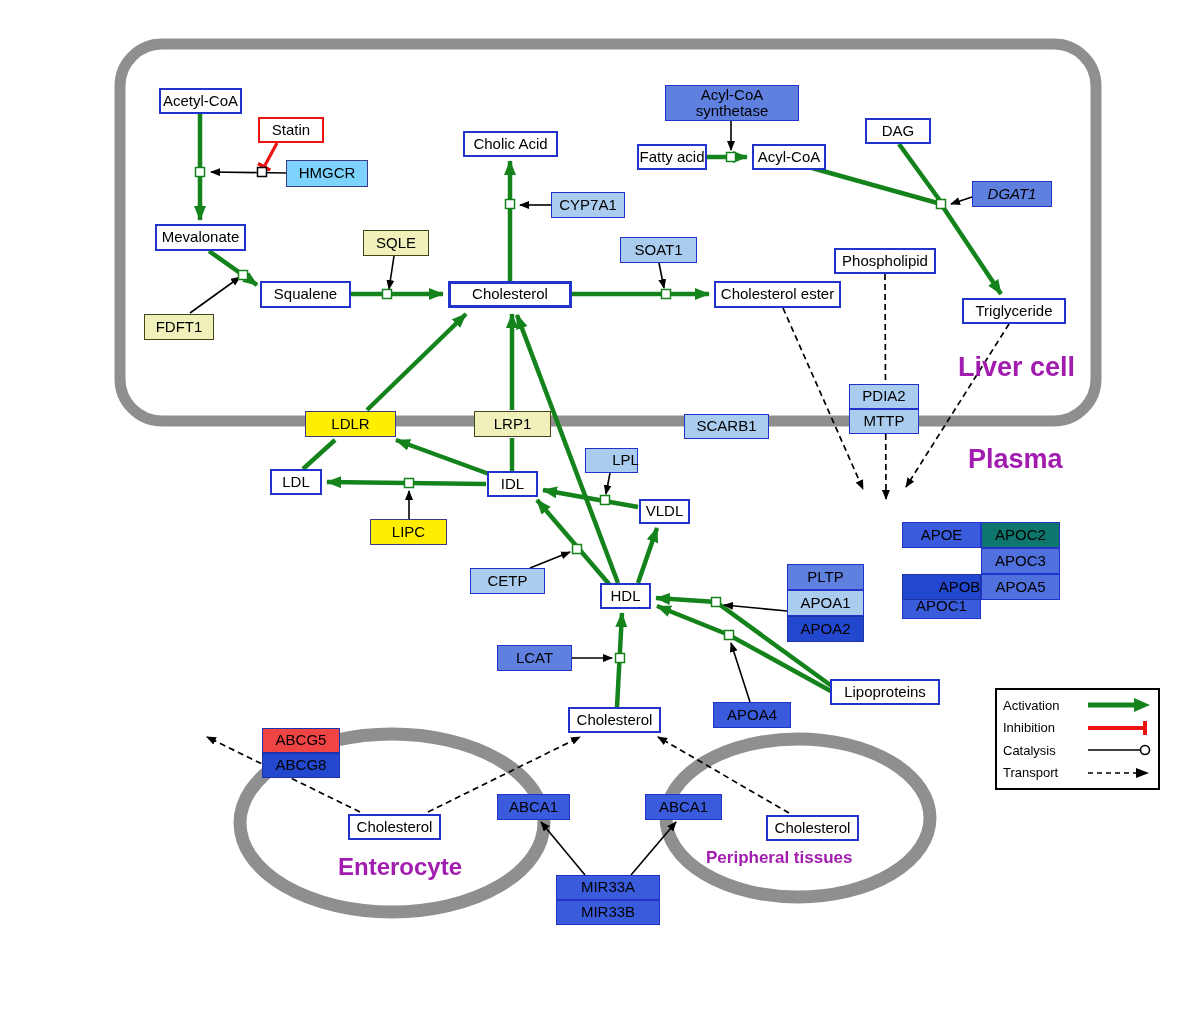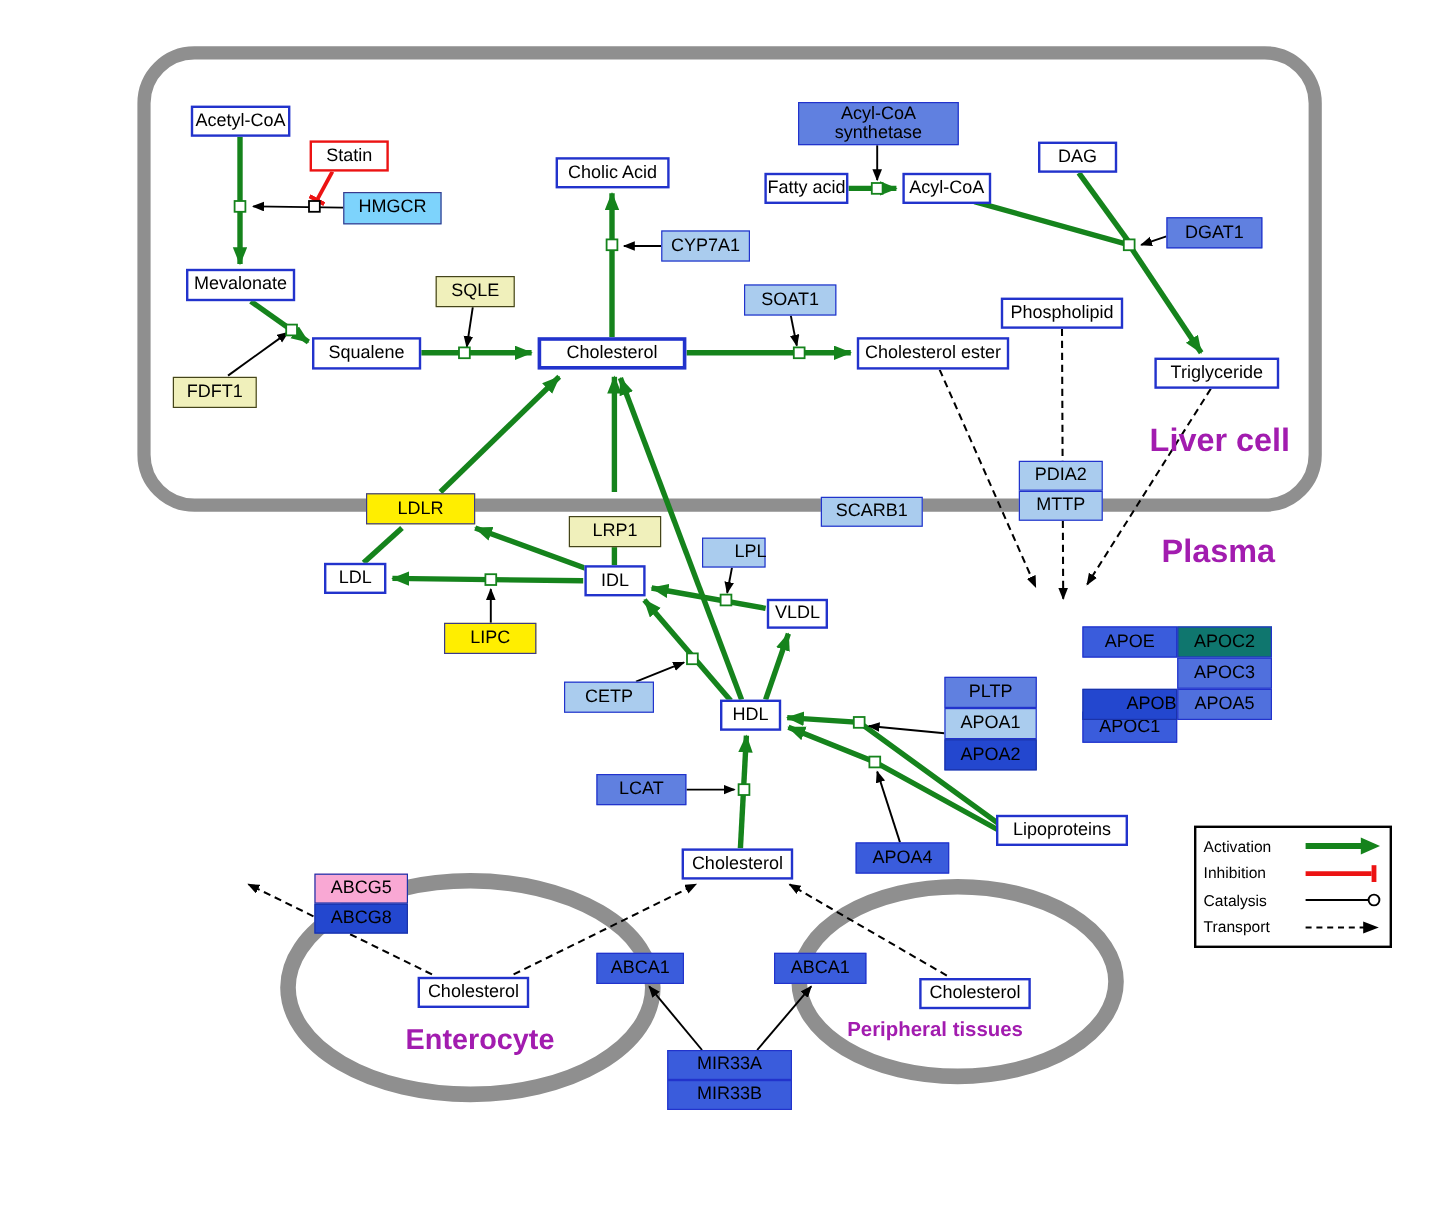--- a/index.html
+++ b/index.html
@@ -117,27 +117,27 @@
       <div class="node" style="left: 448px; top: 281px; width: 124px; height: 27px; background: rgb(255, 255, 255); border: 3px solid rgb(34, 51, 204);">Cholesterol</div>
       <div class="node" style="left: 463px; top: 131px; width: 95px; height: 26px; background: rgb(255, 255, 255); border: 2px solid rgb(34, 51, 204);">Cholic Acid</div>
       <div class="node" style="left: 551px; top: 192px; width: 74px; height: 26px; background: rgb(170, 204, 238); border: 1px solid rgb(34, 51, 204);">CYP7A1</div>
       <div class="node" style="left: 620px; top: 237px; width: 77px; height: 26px; background: rgb(170, 204, 238); border: 1px solid rgb(34, 51, 204);">SOAT1</div>
       <div class="node" style="left: 714px; top: 281px; width: 127px; height: 27px; background: rgb(255, 255, 255); border: 2px solid rgb(34, 51, 204);">Cholesterol ester</div>
       <div class="node" style="left: 665px; top: 85px; width: 134px; height: 36px; background: rgb(96, 128, 224); border: 1px solid rgb(34, 51, 204);">Acyl-CoA
 synthetase</div>
       <div class="node" style="left: 637px; top: 144px; width: 70px; height: 26px; background: rgb(255, 255, 255); border: 2px solid rgb(34, 51, 204);">Fatty acid</div>
       <div class="node" style="left: 752px; top: 144px; width: 74px; height: 26px; background: rgb(255, 255, 255); border: 2px solid rgb(34, 51, 204);">Acyl-CoA</div>
       <div class="node" style="left: 865px; top: 118px; width: 66px; height: 26px; background: rgb(255, 255, 255); border: 2px solid rgb(34, 51, 204);">DAG</div>
-      <div class="node" style="left: 972px; top: 181px; width: 80px; height: 26px; background: rgb(96, 128, 224); border: 1px solid rgb(34, 51, 204);">DGAT1</div>
+      <div class="node" style="left: 972px; top: 181px; width: 80px; height: 26px; background: rgb(96, 128, 224); border: 1px solid rgb(34, 51, 204); font-style: italic;">DGAT1</div>
       <div class="node" style="left: 834px; top: 248px; width: 102px; height: 26px; background: rgb(255, 255, 255); border: 2px solid rgb(34, 51, 204);">Phospholipid</div>
       <div class="node" style="left: 962px; top: 298px; width: 104px; height: 26px; background: rgb(255, 255, 255); border: 2px solid rgb(34, 51, 204);">Triglyceride</div>
       <div class="node" style="left: 849px; top: 384px; width: 70px; height: 25px; background: rgb(170, 204, 238); border: 1px solid rgb(34, 51, 204);">PDIA2</div>
       <div class="node" style="left: 849px; top: 409px; width: 70px; height: 25px; background: rgb(170, 204, 238); border: 1px solid rgb(34, 51, 204);">MTTP</div>
       <div class="node" style="left: 305px; top: 411px; width: 91px; height: 26px; background: rgb(255, 238, 0); border: 1px solid rgb(58, 58, 140);">LDLR</div>
-      <div class="node" style="left: 474px; top: 430px; width: 77px; height: 26px; background: rgb(240, 240, 187); border: 1px solid rgb(68, 68, 26);">LRP1</div>
+      <div class="node" style="left: 474px; top: 411px; width: 77px; height: 26px; background: rgb(240, 240, 187); border: 1px solid rgb(68, 68, 26);">LRP1</div>
       <div class="node" style="left: 684px; top: 414px; width: 85px; height: 25px; background: rgb(170, 204, 238); border: 1px solid rgb(34, 51, 204);">SCARB1</div>
       <div class="node" style="left: 270px; top: 469px; width: 52px; height: 26px; background: rgb(255, 255, 255); border: 2px solid rgb(34, 51, 204);">LDL</div>
       <div class="node" style="left: 487px; top: 471px; width: 51px; height: 26px; background: rgb(255, 255, 255); border: 2px solid rgb(34, 51, 204);">IDL</div>
       <div class="node" style="left: 585px; top: 448px; width: 53px; height: 25px; background: rgb(170, 204, 238); border: 1px solid rgb(34, 51, 204); padding-left: 28px;">LPL</div>
       <div class="node" style="left: 639px; top: 499px; width: 51px; height: 25px; background: rgb(255, 255, 255); border: 2px solid rgb(34, 51, 204);">VLDL</div>
       <div class="node" style="left: 370px; top: 519px; width: 77px; height: 26px; background: rgb(255, 238, 0); border: 1px solid rgb(58, 58, 140);">LIPC</div>
       <div class="node" style="left: 470px; top: 568px; width: 75px; height: 26px; background: rgb(170, 204, 238); border: 1px solid rgb(34, 51, 204);">CETP</div>
       <div class="node" style="left: 600px; top: 583px; width: 51px; height: 26px; background: rgb(255, 255, 255); border: 2px solid rgb(34, 51, 204);">HDL</div>
       <div class="node" style="left: 497px; top: 645px; width: 75px; height: 26px; background: rgb(96, 128, 224); border: 1px solid rgb(34, 51, 204);">LCAT</div>
       <div class="node" style="left: 787px; top: 564px; width: 77px; height: 26px; background: rgb(96, 128, 224); border: 1px solid rgb(34, 51, 204);">PLTP</div>
@@ -145,21 +145,21 @@
       <div class="node" style="left: 787px; top: 616px; width: 77px; height: 26px; background: rgb(35, 71, 207); border: 1px solid rgb(26, 51, 170);">APOA2</div>
       <div class="node" style="left: 713px; top: 702px; width: 78px; height: 26px; background: rgb(58, 92, 220); border: 1px solid rgb(34, 51, 204);">APOA4</div>
       <div class="node" style="left: 830px; top: 679px; width: 110px; height: 26px; background: rgb(255, 255, 255); border: 2px solid rgb(34, 51, 204);">Lipoproteins</div>
       <div class="node" style="left: 902px; top: 522px; width: 79px; height: 26px; background: rgb(58, 92, 220); border: 1px solid rgb(34, 51, 204);">APOE</div>
       <div class="node" style="left: 981px; top: 522px; width: 79px; height: 26px; background: #0f766e; border: 1px solid rgb(34, 51, 204); text-align: right;">APOC2</div>
       <div class="node" style="left: 902px; top: 548px; width: 79px; height: 26px; background: rgb(58, 92, 220); border: 1px solid rgb(34, 51, 204); margin-top: 45px;">APOC1</div>
       <div class="node" style="left: 981px; top: 548px; width: 79px; height: 26px; background: rgb(80, 112, 221); border: 1px solid rgb(34, 51, 204);">APOC3</div>
       <div class="node" style="left: 902px; top: 574px; width: 79px; height: 26px; background: rgb(35, 71, 207); border: 1px solid rgb(26, 51, 170); padding-left: 36px;">APOB</div>
       <div class="node" style="left: 981px; top: 574px; width: 79px; height: 26px; background: rgb(80, 112, 221); border: 1px solid rgb(34, 51, 204);">APOA5</div>
       <div class="node" style="left: 568px; top: 707px; width: 93px; height: 26px; background: rgb(255, 255, 255); border: 2px solid rgb(34, 51, 204);">Cholesterol</div>
-      <div class="node" style="left: 262px; top: 728px; width: 78px; height: 25px; background: #f9a8d4; border: 1px solid rgb(26, 51, 170);">ABCG5</div>
+      <div class="node" style="left: 262px; top: 728px; width: 78px; height: 25px; background: #ef4444; border: 1px solid rgb(26, 51, 170);">ABCG5</div>
       <div class="node" style="left: 262px; top: 753px; width: 78px; height: 25px; background: rgb(35, 71, 207); border: 1px solid rgb(26, 51, 170);">ABCG8</div>
       <div class="node" style="left: 348px; top: 814px; width: 93px; height: 26px; background: rgb(255, 255, 255); border: 2px solid rgb(34, 51, 204);">Cholesterol</div>
       <div class="node" style="left: 497px; top: 794px; width: 73px; height: 26px; background: rgb(58, 92, 220); border: 1px solid rgb(34, 51, 204);">ABCA1</div>
       <div class="node" style="left: 645px; top: 794px; width: 77px; height: 26px; background: rgb(58, 92, 220); border: 1px solid rgb(34, 51, 204);">ABCA1</div>
       <div class="node" style="left: 766px; top: 815px; width: 93px; height: 26px; background: rgb(255, 255, 255); border: 2px solid rgb(34, 51, 204);">Cholesterol</div>
       <div class="node" style="left: 556px; top: 875px; width: 104px; height: 25px; background: rgb(58, 92, 220); border: 1px solid rgb(34, 51, 204);">MIR33A</div>
       <div class="node" style="left: 556px; top: 900px; width: 104px; height: 25px; background: rgb(58, 92, 220); border: 1px solid rgb(34, 51, 204);">MIR33B</div>
     </div>
 
   <div id="liver-label" class="comp-label">Liver cell</div>

